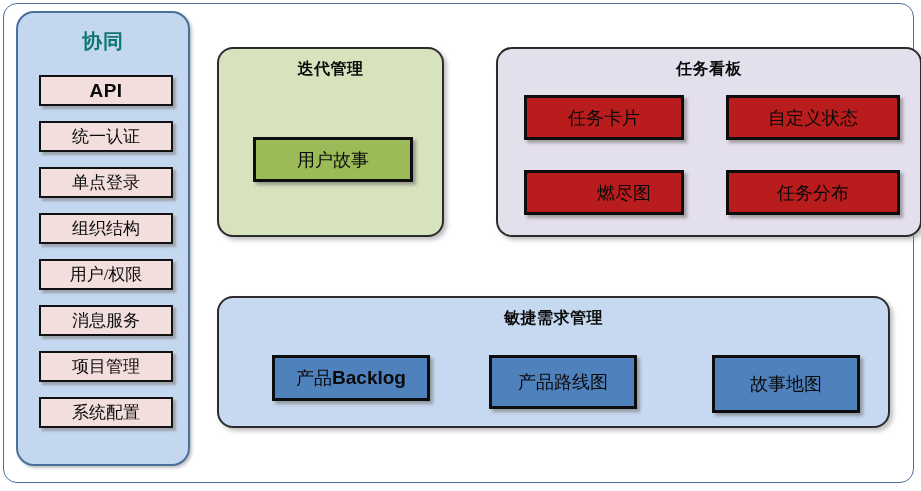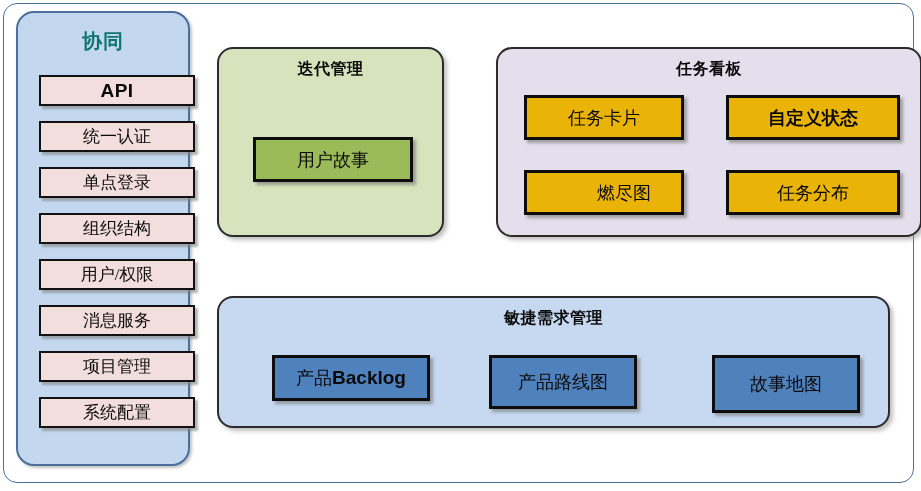--- a/index.html
+++ b/index.html
@@ -51,21 +51,21 @@
     width: 100%;
     text-align: center;
     font-size: 20px;
     font-weight: bold;
     color: #0f766e;
     letter-spacing: 1px;
   }
   .side-item {
     position: absolute;
     left: 21px;
-    width: 156px;
+    width: 134px;
     height: 31px;
     box-sizing: border-box;
     background: #f2dedc;
     border: 2.6px solid #111111;
     box-shadow: 2.5px 2.5px 2px rgba(130,130,130,0.6);
     display: flex;
     align-items: center;
     justify-content: center;
     font-family: "Liberation Serif", "DejaVu Serif", serif;
     font-size: 17px;
@@ -110,21 +110,21 @@
     box-shadow: 3px 3px 3px rgba(120,120,120,0.65);
     display: flex;
     align-items: center;
     justify-content: center;
     font-family: "Liberation Serif", "DejaVu Serif", serif;
     font-size: 18px;
     color: #0a0a0a;
     white-space: nowrap;
   }
   .node-green { background: #9bbb59; margin-top: 46px; }
-  .node-purple { background: #eab308; }
+  .node-purple { background: #b91c1c; }
   .node-blue { background: #4f81bd; }
   .node.mixed {
     font-family: "Liberation Serif", "DejaVu Serif", serif;
   }
   .node.mixed b {
     font-family: "Liberation Sans", "DejaVu Sans", sans-serif;
     font-weight: bold;
     font-size: 19px;
   }
 </style>
@@ -151,21 +151,21 @@
   <div class="panel panel-green" style="left:217px; top:47px; width:227px; height:190px;">
     <div class="panel-title">迭代管理</div>
 
     <div class="node node-green" style="left:34px; top:42px; width:160px; height:45px;">用户故事</div>
   </div>
 
   <div class="panel panel-purple" style="left:464px; top:47px; width:426px; height:190px;margin-left:32px;">
     <div class="panel-title">任务看板</div>
 
     <div class="node node-purple" style="left:26px; top:46px; width:160px; height:45px;">任务卡片</div>
-    <div class="node node-purple" style="left:228px; top:46px; width:174px; height:45px;font-weight:bold;">自定义状态</div>
+    <div class="node node-purple" style="left:228px; top:46px; width:174px; height:45px;">自定义状态</div>
     <div class="node node-purple" style="left:26px; top:121px; width:160px; height:45px;padding-left:40px;">燃尽图</div>
     <div class="node node-purple" style="left:228px; top:121px; width:174px; height:45px;">任务分布</div>
   </div>
 
   <div class="panel panel-blue" style="left:217px; top:296px; width:673px; height:132px;">
     <div class="panel-title">敏捷需求管理</div>
 
     <div class="node node-blue mixed" style="left:53px; top:57px; width:158px; height:46px;">
       <span>产品</span>
         <b>Backlog</b>

